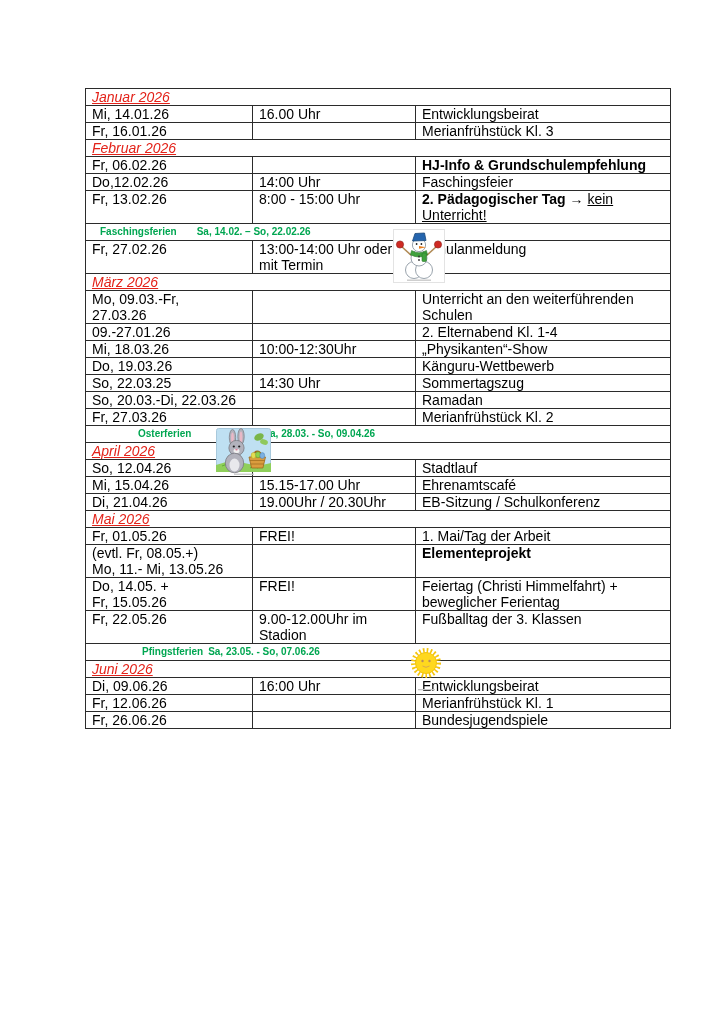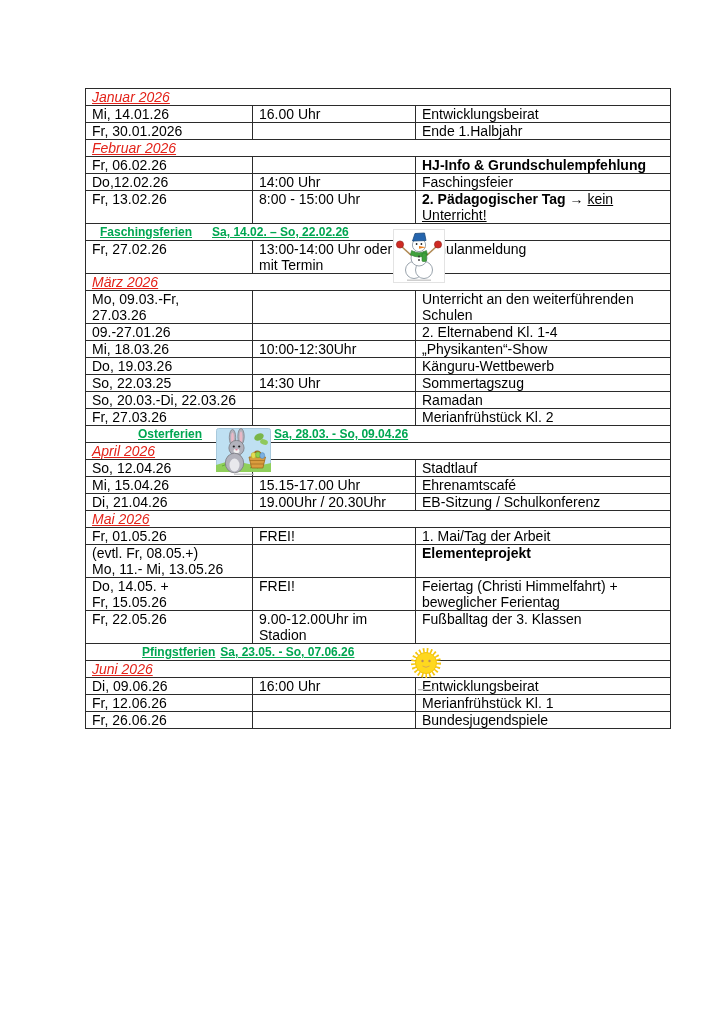--- a/index.html
+++ b/index.html
@@ -44,22 +44,21 @@
     padding-left: 50px;
   }
   .month-label { text-decoration: underline; }
 
   .holiday-cell { position: relative; padding: 0; }
   .holiday-line { display: flex; align-items: center; height: 100%; }
   .holiday-label, .holiday-dates {
     color: var(--holiday-green, #00a651);
     font-weight: bold;
     white-space: pre;
-    font-size: 12px;
-    text-decoration: underline;
+    font-size: 10px;
   }
   .holiday-fasching { height: 84px; }
   .holiday-oster    { height: 83px; }
   .holiday-pfingst  { height: 67px; }
   .holiday-fasching .holiday-label { margin-left: 8px; }
   .holiday-fasching .holiday-dates { margin-left: 20px; }
   .holiday-fasching .clipart { position: absolute; left: 307px; top: 5px; }
   .holiday-oster .holiday-label { margin-left: 46px; }
   .holiday-oster .holiday-dates { margin-left: 72px; }
   .holiday-oster .clipart { position: absolute; left: 130px; top: 2px; }
@@ -81,23 +80,23 @@
     <tbody>
         <tr>
           <td colspan="3" class="month-cell"><span class="month-label">Januar 2026</span></td>
         </tr>
         <tr>
           <td class="date-cell"><span class="cell-text">Mi, 14.01.26</span></td>
           <td class="time-cell"><span class="cell-text">16.00 Uhr</span></td>
           <td class="event-cell"><span class="cell-text">Entwicklungsbeirat</span></td>
         </tr>
         <tr>
-          <td class="date-cell"><span class="cell-text">Fr, 30.01.2026</span></td>
-          <td class="time-cell"><span class="cell-text"></span></td>
-          <td class="event-cell"><span class="cell-text">Ende 1.Halbjahr</span></td>
+          <td class="date-cell"><span class="cell-text">Fr, 16.01.26</span></td>
+          <td class="time-cell"><span class="cell-text"></span></td>
+          <td class="event-cell"><span class="cell-text">Merianfrühstück Kl. 3</span></td>
         </tr>
         <tr>
           <td colspan="3" class="month-cell"><span class="month-label">Februar 2026</span></td>
         </tr>
         <tr>
           <td class="date-cell"><span class="cell-text">Fr, 06.02.26</span></td>
           <td class="time-cell"><span class="cell-text"></span></td>
           <td class="event-cell"><span class="cell-text bold">HJ-Info &amp; Grundschulempfehlung</span></td>
         </tr>
         <tr>

